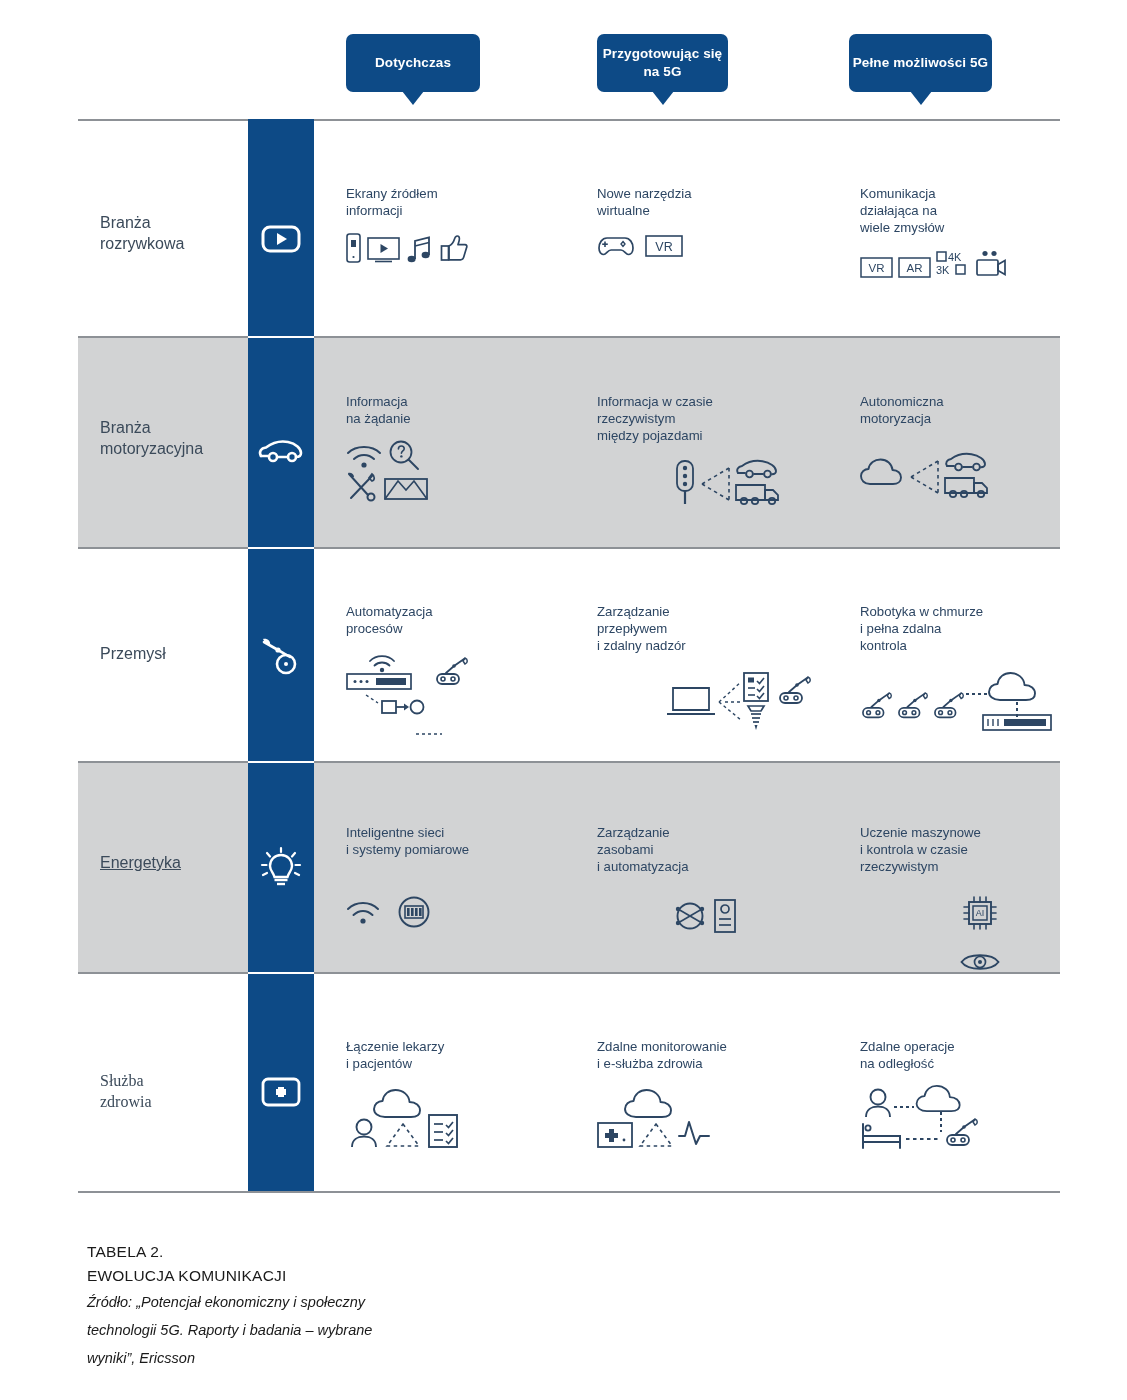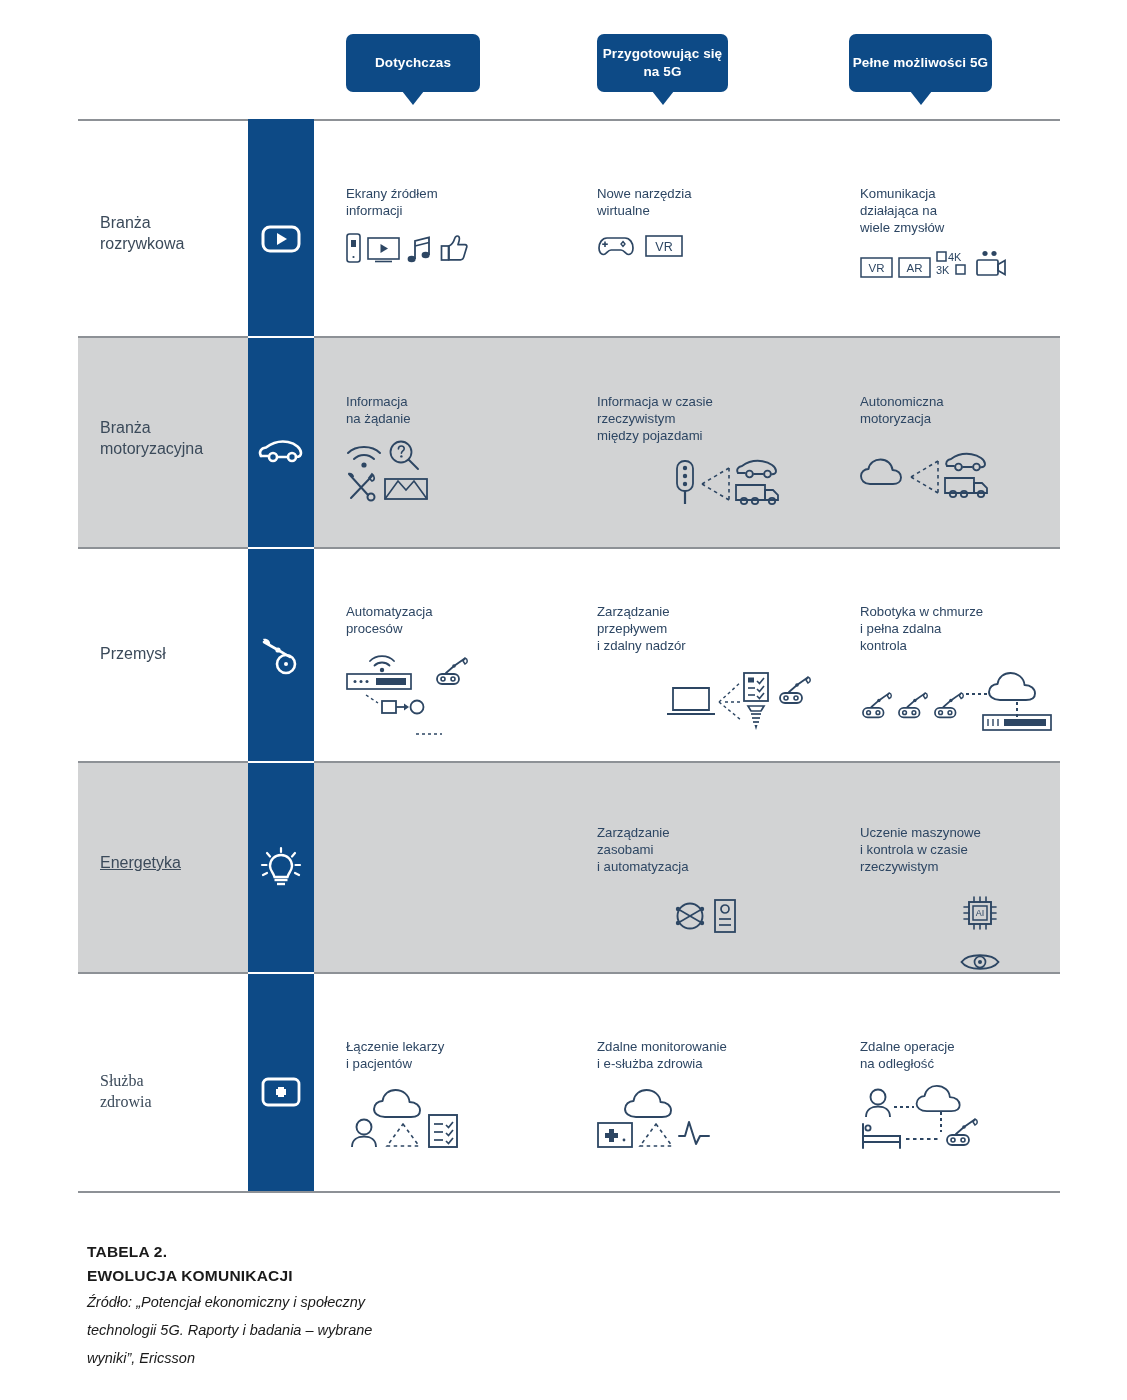--- a/index.html
+++ b/index.html
@@ -70,21 +70,21 @@
   .cell { position: absolute; }
   .cell-title {
     color: #2d4663; font-size: 13.2px; line-height: 1.30;
     white-space: pre-line;
   }
   .cell-icons { margin-top: 14px; display: flex; align-items: flex-end; gap: 6px; }
 
   
   .caption { position: absolute; left: 87px; top: 1240px; width: 520px; }
   .cap-l1, .cap-l2 {
-    color: #1a1a1a; font-size: 15.5px; font-weight: bold; line-height: 1.52;
+    color: #1a1a1a; font-size: 15.5px; font-weight: normal; line-height: 1.52;
     letter-spacing: .2px;
   }
   .cap-src {
     color: #1a1a1a; font-size: 14.5px; font-style: italic; line-height: 1.92;
     margin-top: 2px; white-space: pre-line;
   }
 
   svg { display: block; overflow: visible; }
 </style>
 </head>
@@ -456,20 +456,39 @@
         <line x1="22" y1="1" x2="22" y2="5" stroke="#fff" stroke-width="2.2" stroke-linecap="round"></line>
         <line x1="8" y1="6" x2="11" y2="9.5" stroke="#fff" stroke-width="2.2" stroke-linecap="round"></line>
         <line x1="36" y1="6" x2="33" y2="9.5" stroke="#fff" stroke-width="2.2" stroke-linecap="round"></line>
         <line x1="3" y1="18" x2="7.5" y2="18" stroke="#fff" stroke-width="2.2" stroke-linecap="round"></line>
         <line x1="41" y1="18" x2="36.5" y2="18" stroke="#fff" stroke-width="2.2" stroke-linecap="round"></line>
         <line x1="4" y1="28" x2="8" y2="26" stroke="#fff" stroke-width="2.2" stroke-linecap="round"></line>
         <line x1="40" y1="28" x2="36" y2="26" stroke="#fff" stroke-width="2.2" stroke-linecap="round"></line>
       </svg>
     </div>
 
+    <div class="cell" style="left:268px; top:705px; width:230px;">
+      <div class="cell-title">Inteligentne sieci
+i systemy pomiarowe</div>
+      <div class="cell-icons" style="margin-top:38px; gap:18px; align-items:center;">
+        <svg width="34" height="26" viewBox="0 0 34 26">
+          <path d="M2 10 C10 2 24 2 32 10" fill="none" stroke="#2d4663" stroke-width="2" stroke-linecap="round"></path>
+          <path d="M7.5 16 C13 10.5 21 10.5 26.5 16" fill="none" stroke="#2d4663" stroke-width="2" stroke-linecap="round"></path>
+          <circle cx="17" cy="22" r="2.6" fill="#2d4663"></circle>
+        </svg>
+        <svg width="32" height="32" viewBox="0 0 32 32">
+          <circle cx="16" cy="16" r="14.5" fill="none" stroke="#2d4663" stroke-width="1.9"></circle>
+          <rect x="7" y="10" width="18" height="12" fill="none" stroke="#2d4663" stroke-width="1.6"></rect>
+          <rect x="9" y="12" width="2.6" height="8" fill="#2d4663"></rect>
+          <rect x="13" y="12" width="2.6" height="8" fill="#2d4663"></rect>
+          <rect x="17" y="12" width="2.6" height="8" fill="#2d4663"></rect>
+          <rect x="21" y="12" width="2.6" height="8" fill="#2d4663"></rect>
+        </svg>
+      </div>
+    </div>
 
     <div class="cell" style="left:519px; top:705px; width:230px;">
       <div class="cell-title">Zarządzanie
 zasobami
 i automatyzacja</div>
       <div class="cell-icons" style="margin-top:24px; gap:9px; align-items:center; padding-left:78px;">
         <svg width="30" height="32" viewBox="0 0 30 32">
           <circle cx="15" cy="16" r="12.5" fill="none" stroke="#2d4663" stroke-width="1.9"></circle>
           <path d="M3 9 L27 23" fill="none" stroke="#2d4663" stroke-width="1.6"></path>
           <path d="M3 23 L27 9" fill="none" stroke="#2d4663" stroke-width="1.6"></path>

